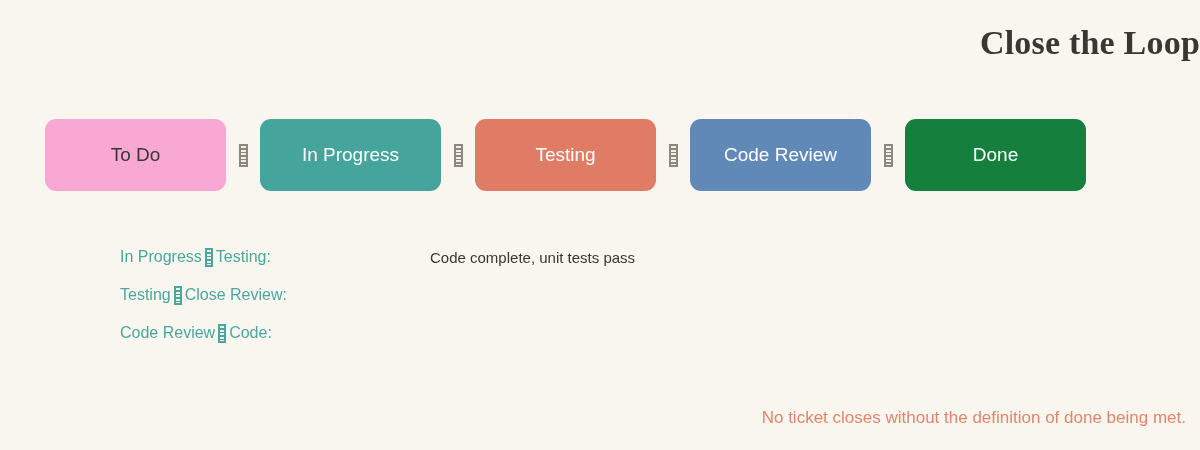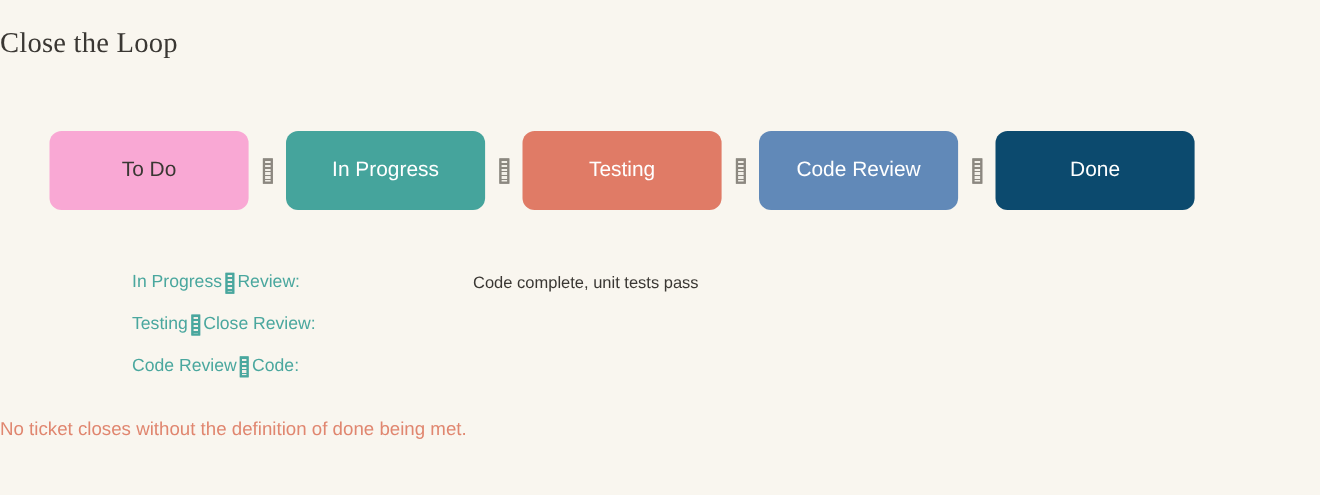--- a/index.html
+++ b/index.html
@@ -14,24 +14,24 @@
     overflow: hidden;
     position: relative;
   }
 
   
   .page-title {
     position: absolute;
     top: 24px;
     left: 0;
     width: 1200px;
-    text-align: left;
+    text-align: right;
     font-family: "Liberation Serif", serif;
-    font-size: 26px;
-    font-weight: 400;
+    font-size: 34px;
+    font-weight: 700;
     color: #3a3733;
     letter-spacing: 0.2px;
     white-space: nowrap;
   }
 
   
   .pipeline {
     position: absolute;
     top: 119px;
     left: 45px;
@@ -134,24 +134,24 @@
   .criteria-label .lbl-to { display: inline-block; }
   .criteria-value {
     font-size: 15px;
     color: #3a3733;
     white-space: nowrap;
   }
 
   
   .footer-note {
     position: absolute;
-    top: 380px;
+    top: 408px;
     left: 0;
     width: 1186px;
-    text-align: left;
+    text-align: right;
     font-size: 17px;
     color: #e0866f;
     white-space: nowrap;
   }
 </style>
 </head>
 <body style="background: rgb(249, 246, 239);">
 
 <div class="page-title">Close the Loop</div>
 
@@ -182,33 +182,33 @@
   </div>
 
   <div class="stage s3" style="background: rgb(97, 137, 184); color: rgb(255, 255, 255);">
     <span>Code Review</span>
   </div>
 
   <div class="arrow-sep">
     <span class="tofu"></span>
   </div>
 
-  <div class="stage s4" style="background: #0c4a6e; color: rgb(255, 255, 255);">
+  <div class="stage s4" style="background: #15803d; color: rgb(255, 255, 255);">
     <span>Done</span>
   </div>
 
 </div>
 
 <div class="criteria">
 
   <div class="criteria-row">
     <div class="criteria-label">
       <span class="lbl-from">In Progress</span>
       <span class="tofu teal small"></span>
-      <span class="lbl-to">Review:</span>
+      <span class="lbl-to">Testing:</span>
     </div>
     <div class="criteria-value">Code complete, unit tests pass</div>
   </div>
 
   <div class="criteria-row">
     <div class="criteria-label">
       <span class="lbl-from">Testing</span>
       <span class="tofu teal small"></span>
       <span class="lbl-to">Close Review:</span>
     </div>

